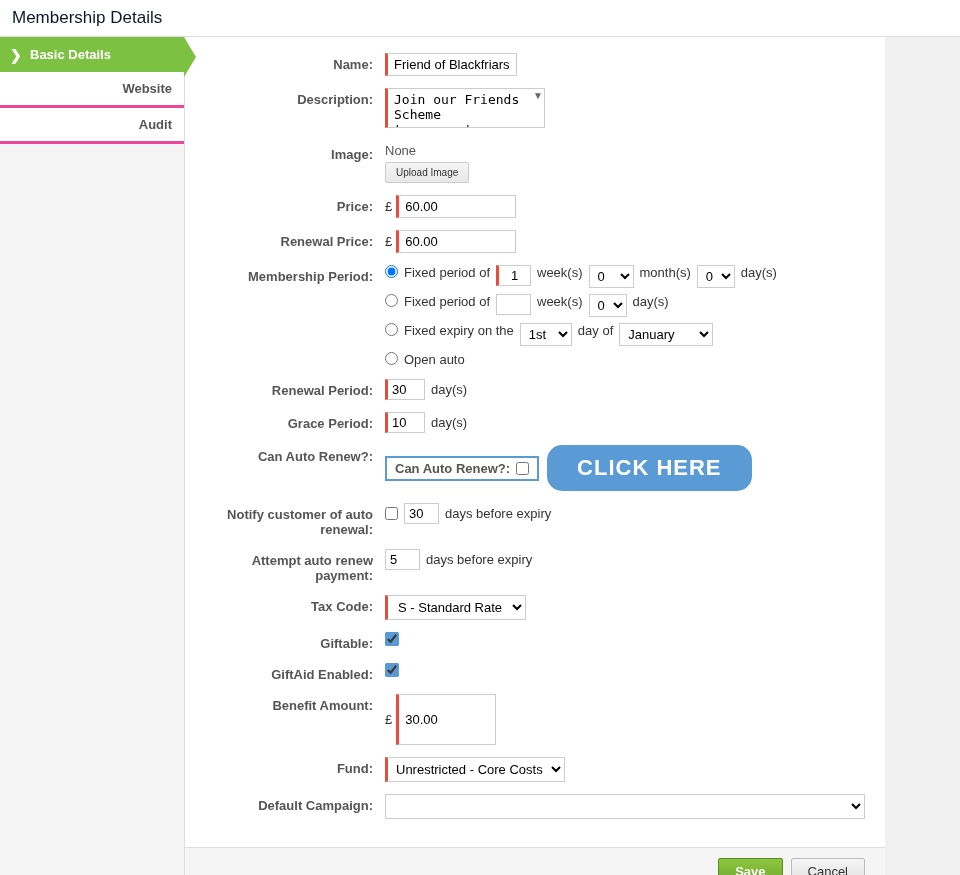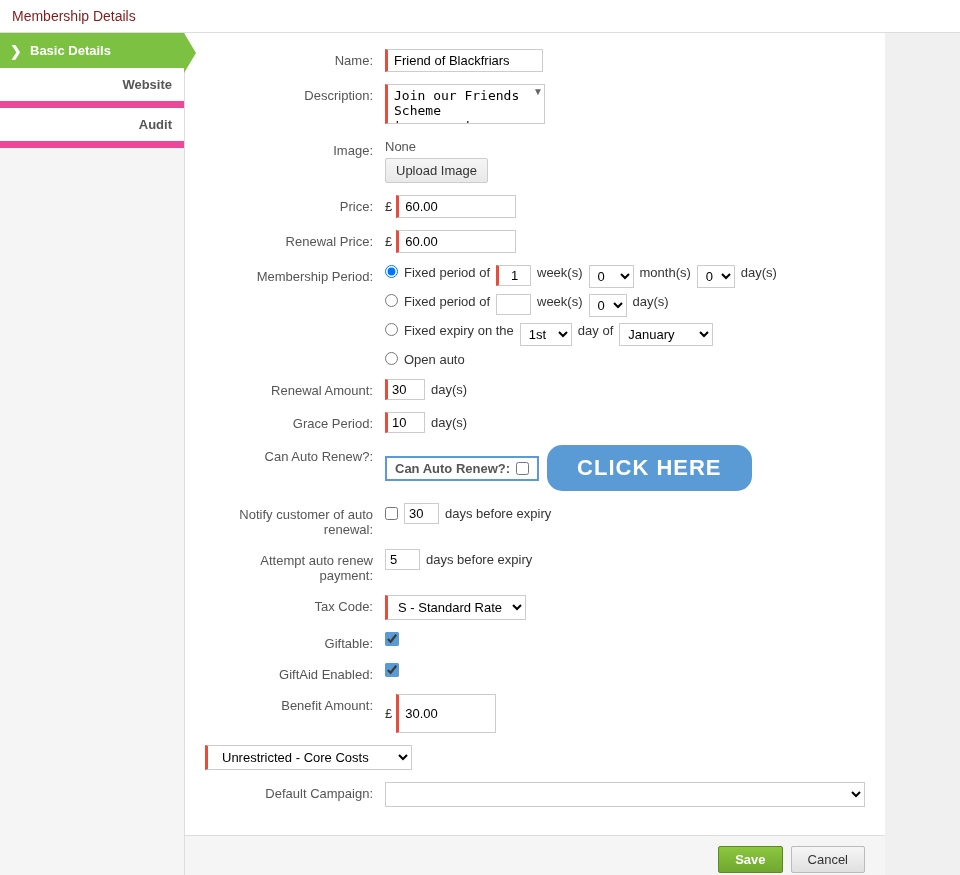--- a/index.html
+++ b/index.html
@@ -1,18 +1,18 @@
 <!DOCTYPE html>
 <html><head>
   <meta charset="utf-8">
   <style>
     * { box-sizing: border-box; margin: 0; padding: 0; }
     body { font-family: Arial, sans-serif; font-size: 13px; background: #f0f0f0; color: #333; width: 960px; }
 
-    .page-title { color: #7f1d1d; font-size: 14px; padding: 8px 12px; background: #fff; border-bottom: 1px solid #ddd; }
+    .page-title { color: #0f172a; font-size: 17px; padding: 8px 12px; background: #fff; border-bottom: 1px solid #ddd; }
 
     .layout { display: flex; min-height: 830px; }
 
     .sidebar { width: 185px; background: #f5f5f5; border-right: 1px solid #ddd; flex-shrink: 0; }
 
     .sidebar-item-active {
       background: #7dc142;
       color: #fff;
       padding: 10px 12px 10px 30px;
       font-weight: bold;
@@ -38,53 +38,53 @@
       width: 0;
       height: 0;
       border-top: 20px solid transparent;
       border-bottom: 20px solid transparent;
       border-left: 12px solid #7dc142;
     }
 
     .sidebar-item {
       padding: 9px 12px;
       text-align: right;
-      border-bottom: 7px solid #ec4899;
+      border-bottom: 3px solid #ec4899;
       cursor: pointer;
       background: #fff;
       font-weight: bold;
       color: #555;
     }
 
     .main-content { flex: 1; background: #fff; padding: 16px 20px; }
 
     .form-row {
       display: flex;
       align-items: flex-start;
       margin-bottom: 12px;
     }
 
     .form-label {
       width: 180px;
       text-align: right;
       padding-right: 12px;
       padding-top: 4px;
       color: #555;
-      font-weight: normal;
+      font-weight: bold;
       flex-shrink: 0;
     }
 
     .form-control {
       border: 1px solid #ccc;
       padding: 3px 6px;
       font-size: 13px;
       border-left: 3px solid #e74c3c;
     }
 
-    input[type="text"].form-control { width: 158px; }
+    input[type="text"].form-control { width: 132px; }
 
     .name-input { width: 160px; }
 
     .description-wrapper { position: relative; }
     .description-textarea {
       border: 1px solid #ccc;
       border-left: 3px solid #e74c3c;
       padding: 3px 6px;
       font-size: 13px;
       width: 160px;
@@ -100,21 +100,21 @@
       cursor: pointer;
     }
 
     .image-section { display: flex; flex-direction: column; gap: 4px; }
     .image-none { color: #555; }
     .upload-btn {
       background: linear-gradient(to bottom, #f5f5f5, #e8e8e8);
       border: 1px solid #ccc;
       padding: 4px 10px;
       cursor: pointer;
-      font-size: 13px;
+      font-size: 10px;
       color: #333;
       border-radius: 2px;
     }
 
     .price-group { display: flex; align-items: center; gap: 4px; }
     .currency { font-size: 13px; }
 
     .membership-period-section { display: flex; flex-direction: column; gap: 6px; }
     .radio-row { display: flex; align-items: flex-start; gap: 6px; }
     .radio-row input[type="radio"] { margin: 0; }
@@ -144,28 +144,28 @@
     .tax-select {
       border: 1px solid #ccc;
       border-left: 3px solid #e74c3c;
       padding: 3px 6px;
       font-size: 13px;
     }
 
     .checkbox-blue { accent-color: #5b9bd5; width: 14px; height: 14px; }
 
     .benefit-row { display: flex; align-items: center; gap: 4px; }
-    .benefit-input { width: 100px; border: 1px solid #ccc; border-left: 3px solid #e74c3c; padding: 11px 6px; font-size: 13px; }
+    .benefit-input { width: 100px; border: 1px solid #ccc; border-left: 3px solid #e74c3c; padding: 17px 6px; font-size: 13px; }
 
     .fund-select {
       border: 1px solid #ccc;
       border-left: 3px solid #e74c3c;
-      padding: 3px 10px;
-      font-size: 13px;
-      width: 207px;
+      padding: 3px 4px;
+      font-size: 13px;
+      width: 180px;
     }
 
     .campaign-select {
       border: 1px solid #ccc;
       padding: 3px 6px;
       font-size: 13px;
       width: 480px;
     }
 
     .footer-bar {
@@ -332,21 +332,21 @@
           </div>
 
           <div class="radio-row">
             <input type="radio" name="membership_period" style="">
             <span>Open auto</span>
           </div>
         </div>
       </div>
 
       <div class="form-row">
-        <div class="form-label">Renewal Amount:</div>
+        <div class="form-label">Renewal Period:</div>
         <div class="renewal-row">
           <input type="text" class="renewal-input" value="30" style="">
           <span>day(s)</span>
         </div>
       </div>
 
       <div class="form-row">
         <div class="form-label">Grace Period:</div>
         <div class="renewal-row">
           <input type="text" class="renewal-input" value="10" style="">
@@ -404,20 +404,21 @@
 
       <div class="form-row">
         <div class="form-label">Benefit Amount:</div>
         <div class="benefit-row">
           <span class="currency">£</span>
           <input type="text" class="benefit-input" value="30.00" style="">
         </div>
       </div>
 
       <div class="form-row">
+        <div class="form-label">Fund:</div>
         <select class="fund-select">
           <option value="unrestricted-core" selected="">Unrestricted - Core Costs</option>
           <option value="restricted">Restricted Fund</option>
         </select>
       </div>
 
       <div class="form-row">
         <div class="form-label">Default Campaign:</div>
         <select class="campaign-select">
           <option value="" selected=""></option>

